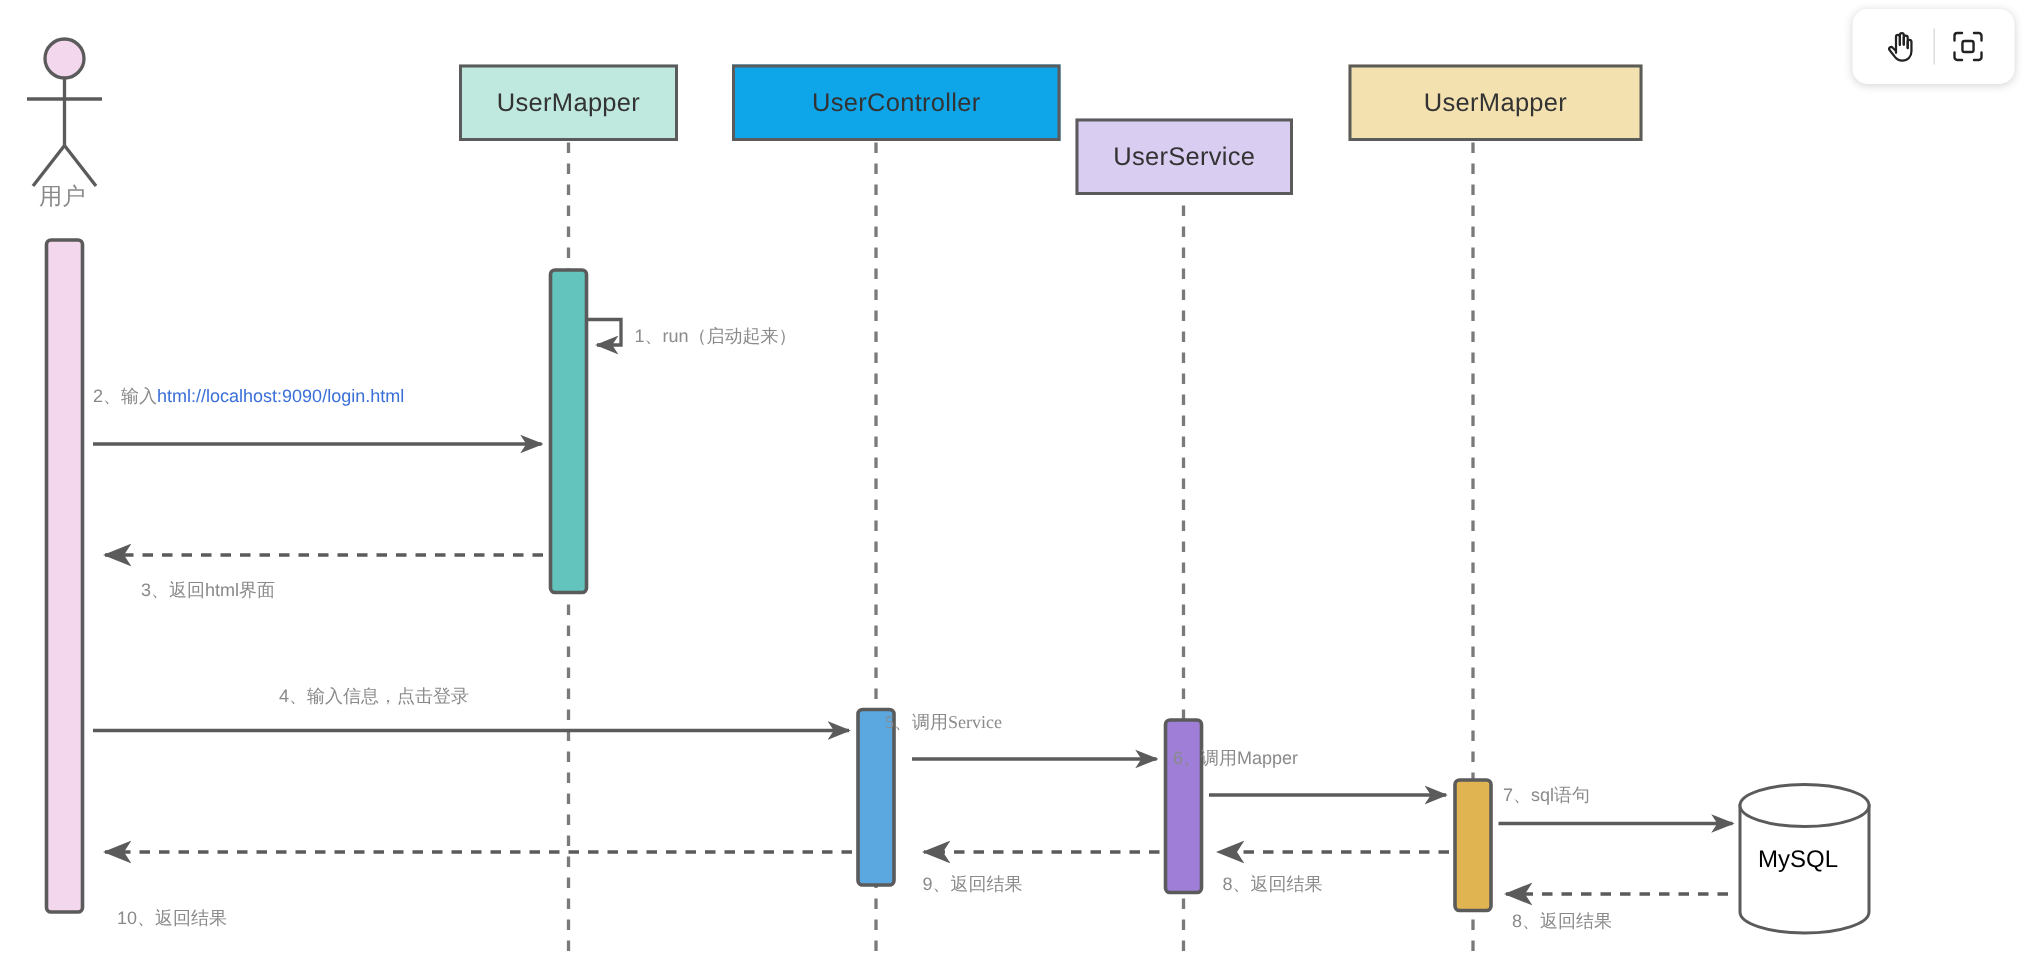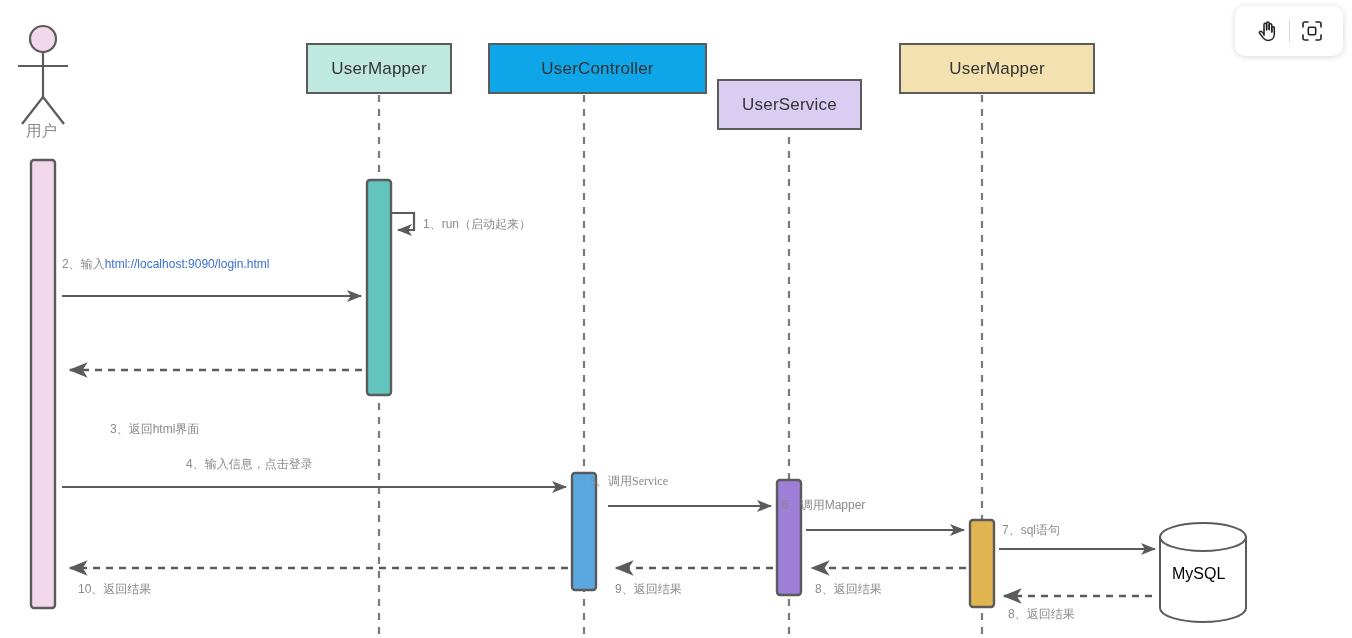--- a/index.html
+++ b/index.html
@@ -152,37 +152,37 @@
   <div class="actorname" style="left:26px;top:121px;text-align:center;">用户</div>
 
   <div class="dbname" style="left:1172px;top:565px;">MySQL</div>
 
   <div class="msglabel" style="left:423px;top:218px;">1、run（启动起来）</div>
 
   <div class="msglabel" style="left:62px;top:258px;">
     <span>2、输入</span><span class="url">html://localhost:9090/login.html</span>
   </div>
 
-  <div class="msglabel" style="left:110px;top:387px;margin-top:36px;">3、返回html界面</div>
+  <div class="msglabel" style="left:94px;top:387px;">3、返回html界面</div>
 
   <div class="msglabel" style="left:186px;top:458px;">4、输入信息，点击登录</div>
 
   <div class="msglabel" style="left:590px;top:475px;font-family:Liberation Serif, serif;">5、调用Service</div>
 
   <div class="msglabel" style="left:782px;top:499px;">6、调用Mapper</div>
 
   <div class="msglabel" style="left:1002px;top:524px;">7、sql语句</div>
 
   <div class="msglabel" style="left:1008px;top:608px;">8、返回结果</div>
 
   <div class="msglabel" style="left:815px;top:583px;">8、返回结果</div>
 
   <div class="msglabel" style="left:615px;top:583px;">9、返回结果</div>
 
-  <div class="msglabel" style="left:78px;top:583px;">10、返回结果</div>
+  <div class="msglabel" style="left:78px;top:606px;">10、返回结果</div>
 
 </div>
 
 <div id="toolbar">
   <div class="tbtn">
     <svg width="24" height="24" viewBox="0 0 24 24" fill="none" stroke="#222" stroke-width="1.5" stroke-linecap="round" stroke-linejoin="round">
       <path d="M9 11V5.5a1.3 1.3 0 0 1 2.6 0V11"></path>
       <path d="M11.6 10.6V4.4a1.3 1.3 0 0 1 2.6 0v6.2"></path>
       <path d="M14.2 10.8V6a1.3 1.3 0 0 1 2.6 0v7"></path>
       <path d="M16.8 13V8.6a1.3 1.3 0 0 1 2.5 0v6.6c0 3.6-2.5 6.2-6.1 6.2-2.2 0-3.6-.8-4.8-2.3l-3.6-4.6a1.3 1.3 0 0 1 2-1.7l2.2 2.2"></path>

